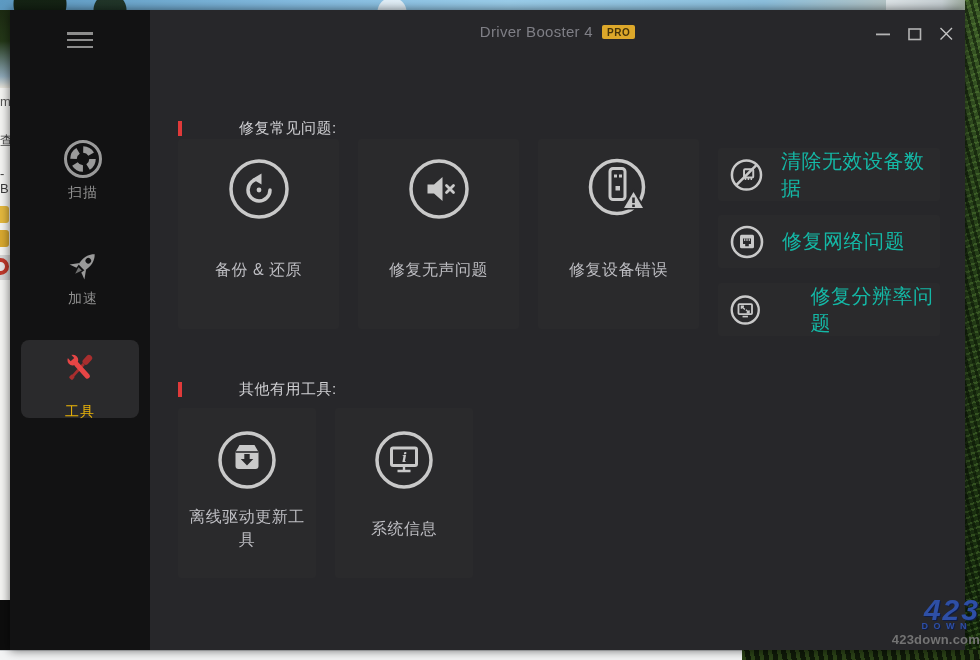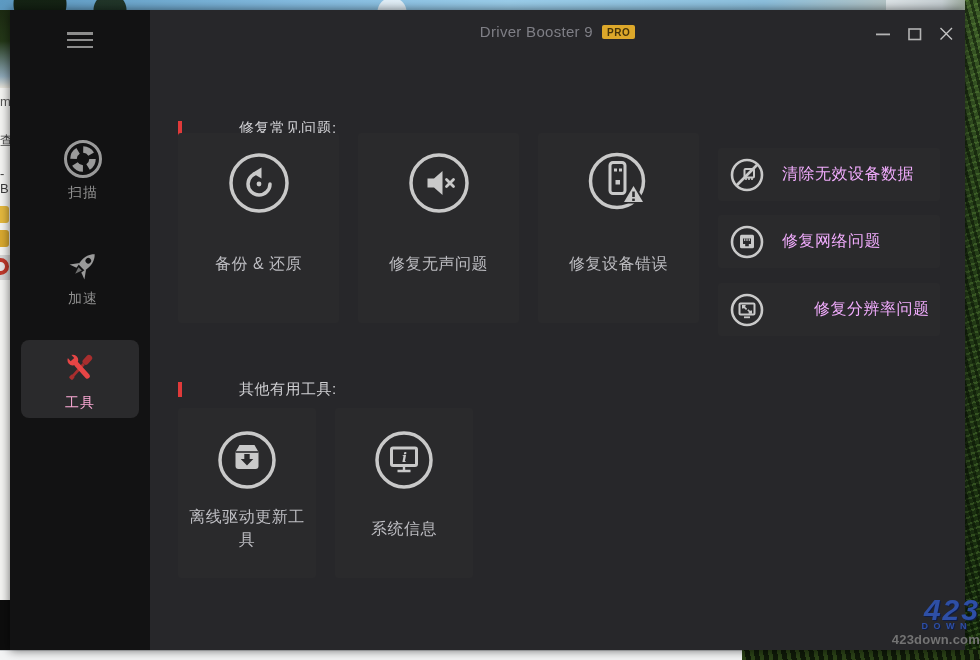--- a/index.html
+++ b/index.html
@@ -50,21 +50,21 @@
   .sidebar { position:absolute; left:0; top:0; width:140px; height:640px; background:#121213; }
   .hamburger { position:absolute; left:57px; top:22px; width:26px; height:17px; cursor:pointer; }
   .hamburger span { display:block; width:26px; height:2.6px; background:#8d8d8d; margin-bottom:4.2px; }
 
   .side-item { position:absolute; left:3px; width:140px; text-align:center; cursor:pointer; }
   .side-item .si-icon { display:block; margin:0 auto; }
   .side-label { display:block; margin-top:4px; font-size:14px; color:#8f8f8f; letter-spacing:1px; }
   .item-scan  { top:128px; height:70px; }
   .item-boost { top:236px; height:70px;text-align:center; }
   .item-tools { top:330px; left:11px; width:118px; height:78px; background:#2a2a2c; border-radius:8px; padding-top:9px; }
-  .item-tools .side-label { color:#f9a8d4; margin-top:7px; }
+  .item-tools .side-label { color:#eab308; margin-top:16px; }
 
   .titlebar { position:absolute; left:140px; top:0; width:815px; height:46px; }
   .title-group { position:absolute; left:0; top:13px; width:100%; display:flex; justify-content:center; align-items:center; gap:9px; }
   .app-title { font-size:15px; color:#7f7f86; letter-spacing:.3px; }
   .pro-badge { font-size:10px; font-weight:bold; color:#47350a; background:#dda82a;
     padding:2px 5px 1px; border-radius:2px; letter-spacing:.5px; }
   .win-controls { position:absolute; right:11px; top:17px; display:flex; gap:17px; align-items:center; }
   .win-controls svg { display:block; cursor:pointer; }
 
   
@@ -72,33 +72,33 @@
   .section-head .bar { width:4px; height:15px; background:#e03a3a; margin-right:9px; }
   .section-head .txt { font-size:15px; color:#cfcfd2; letter-spacing:.5px;margin-left:48px; }
   .head-fix   { left:168px; top:109px; }
   .head-tools { left:168px; top:370px; }
 
   .tile { position:absolute; background:#2a2a2c; border-radius:3px; cursor:pointer; }
   .tile .t-icon  { position:absolute; left:50%; transform:translateX(-50%); }
   .tile .t-label { position:absolute; left:0; width:100%; display:flex; align-items:center; justify-content:center;
     font-size:16px; color:#bdbdc2; letter-spacing:.5px; text-align:center; line-height:23px; }
 
-  .tile-big { width:161px; height:190px; top:123px; }
+  .tile-big { width:161px; height:190px; top:129px; }
   .tile-big .t-icon { top:19px; }
   .tile-big .t-label { top:107px; height:46px; }
   .tile-b1 { left:168px; } .tile-b2 { left:348px; } .tile-b3 { left:528px; }
 
   .tile-small { width:138px; height:170px; top:398px; }
   .tile-small .t-icon { top:22px; }
   .tile-small .t-label { top:96px; height:48px; padding:0 10px; }
   .tile-s1 { left:168px; } .tile-s2 { left:325px; }
 
   .quick-btn { position:absolute; left:708px; width:222px; height:53px; background:#2a2a2c; border-radius:3px;
     display:flex; align-items:center; padding-left:11px; cursor:pointer; }
-  .quick-btn .q-label { margin-left:17px; font-size:16px; color:#f0abfc; letter-spacing:.5px; }
+  .quick-btn .q-label { margin-left:17px; font-size:20px; color:#14b8a6; letter-spacing:.5px; }
   .qb1 { top:138px; } .qb2 { top:205px; } .qb3 { top:273px;gap:32px; }
 
   
   .watermark { position:absolute; left:848px; top:595px; width:132px; text-align:right; z-index:30; line-height:1; }
   .wm-big { font-size:30px; font-weight:bold; font-style:italic; color:#2e4fa5; letter-spacing:2px;
     text-shadow:1px 1px 0 #101c42; }
   .wm-sub { font-size:9px; font-weight:bold; color:#2e4fa5; letter-spacing:5.5px; margin-top:-3px; margin-right:8px;
     text-shadow:1px 1px 0 #101c42; }
   .wm-site { font-size:13px; font-weight:bold; color:#737373; margin-top:2px; letter-spacing:.2px; }
 </style>
@@ -167,21 +167,21 @@
             <rect x="16.6" y="1.5" width="4.8" height="6.2" fill="#2a2a2c"></rect>
             <rect x="16.5" y="11.5" width="5" height="21" rx="2.4" fill="#e64545"></rect>
           </g>
         </svg>
         <span class="side-label">工具</span>
       </div>
     </aside>
 
     <div class="titlebar">
       <div class="title-group">
-        <span class="app-title">Driver Booster 9</span>
+        <span class="app-title">Driver Booster 4</span>
         <span class="pro-badge">PRO</span>
       </div>
       <div class="win-controls">
         <svg width="15" height="14" viewBox="0 0 15 14">
           <rect x="0" y="6.5" width="14" height="1.8" fill="#b4b4b4"></rect>
         </svg>
         <svg width="14" height="14" viewBox="0 0 14 14">
           <rect x="1" y="2" width="11.5" height="10.5" fill="none" stroke="#b4b4b4" stroke-width="1.6"></rect>
         </svg>
         <svg width="15" height="14" viewBox="0 0 15 14">

